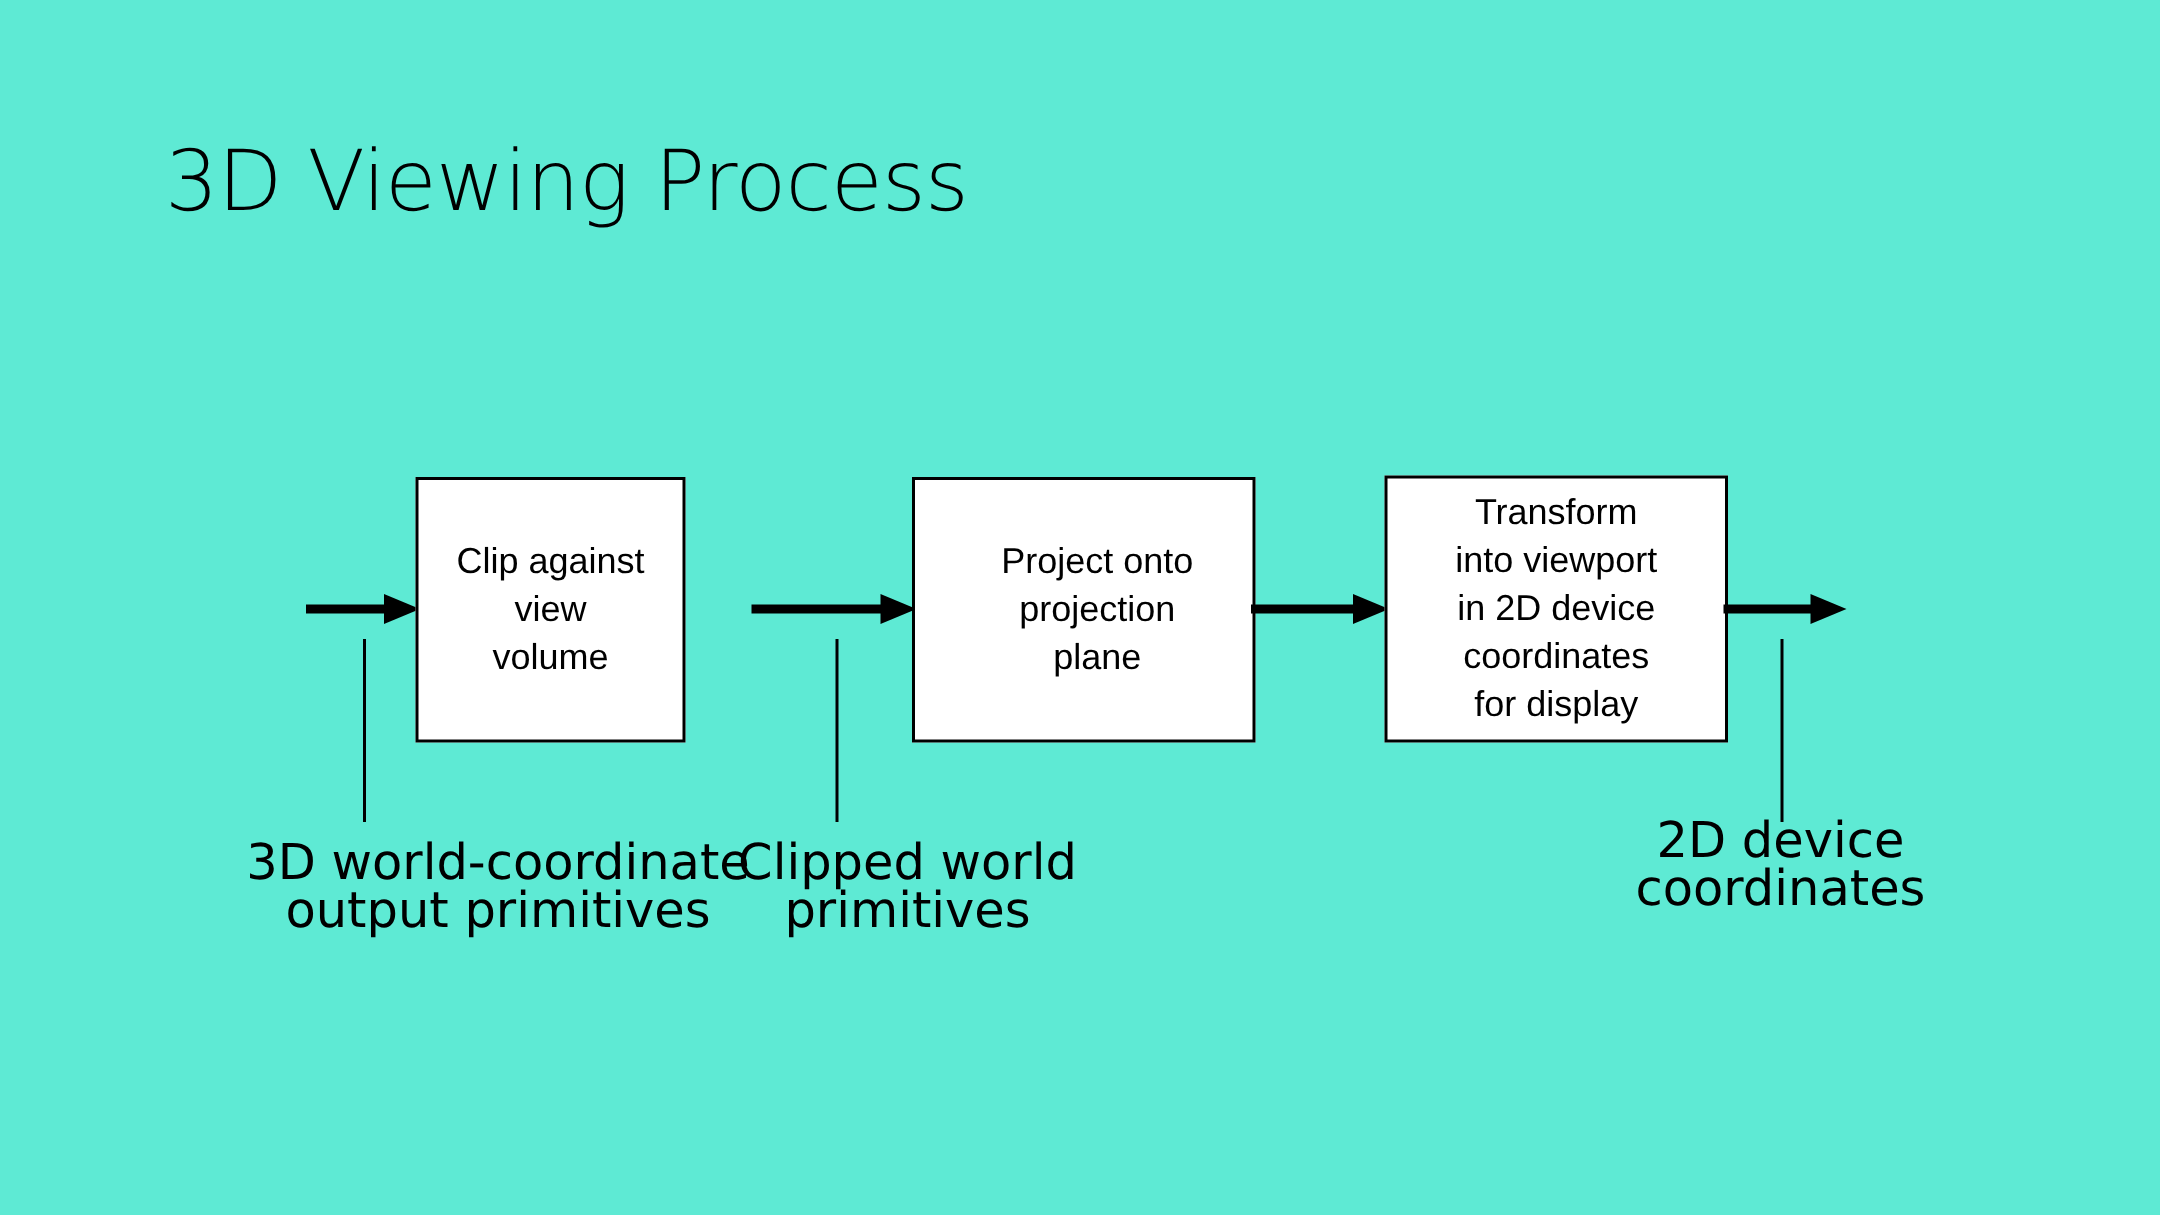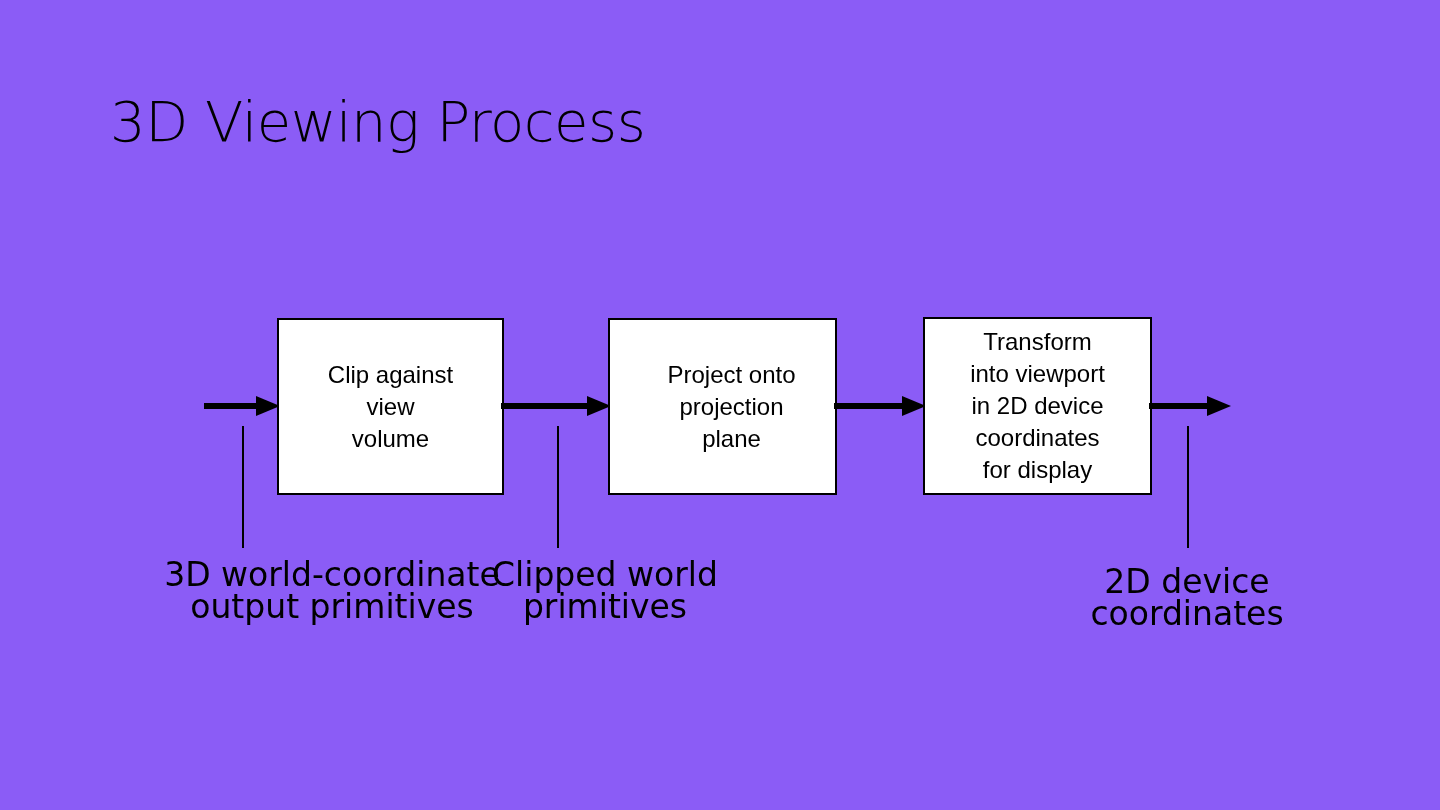--- a/index.html
+++ b/index.html
@@ -17,21 +17,21 @@
     color: #000000;
     -webkit-font-smoothing: antialiased;
   }
 
   #slide {
     position: absolute;
     left: 0;
     top: 0;
     width: 1440px;
     height: 810px;
-    background: #8b5cf6;
+    background: #5eead4;
   }
 
   
   #slide-title {
     position: absolute;
     left: 110px;
     top: 88px;
     font-family: "DejaVu Sans", sans-serif;
     font-weight: 300;
     font-size: 56px;
@@ -54,21 +54,21 @@
   }
   .flow-box .box-label {
     font-family: "Liberation Sans", sans-serif;
     font-weight: normal;
     font-size: 24px;
     line-height: 32px;
     color: #000000;
     white-space: pre-line;
   }
 
-  #box-clip      { left: 277px; top: 318px; width: 227px; height: 177px; }
+  #box-clip      { left: 277px; top: 318px; width: 180px; height: 177px; }
   #box-project   { left: 608px; top: 318px; width: 229px; height: 177px; padding-left: 18px; }
   #box-transform { left: 923px; top: 317px; width: 229px; height: 178px; }
 
   
   .arrow {
     position: absolute;
     height: 24px;
     display: block;
   }
   .arrow svg { display: block; overflow: visible; }
@@ -94,21 +94,21 @@
     font-family: "DejaVu Sans", sans-serif;
     font-weight: 400;
     font-size: 33px;
     line-height: 32px;
     color: #000000;
     text-align: center;
     white-space: pre-line;
   }
   #caption-world   { left: 162px;  top: 559px; width: 340px; }
   #caption-clipped { left: 475px;  top: 559px; width: 260px; }
-  #caption-device  { left: 1047px; top: 566px; width: 280px; }
+  #caption-device  { left: 1047px; top: 544px; width: 280px; }
 </style>
 </head>
 <body>
 
 <div id="slide">
 
   <div id="slide-title">3D Viewing Process</div>
 
   <div class="arrow" id="arrow-in">
     <svg width="76" height="24" viewBox="0 0 76 24" aria-hidden="true">

